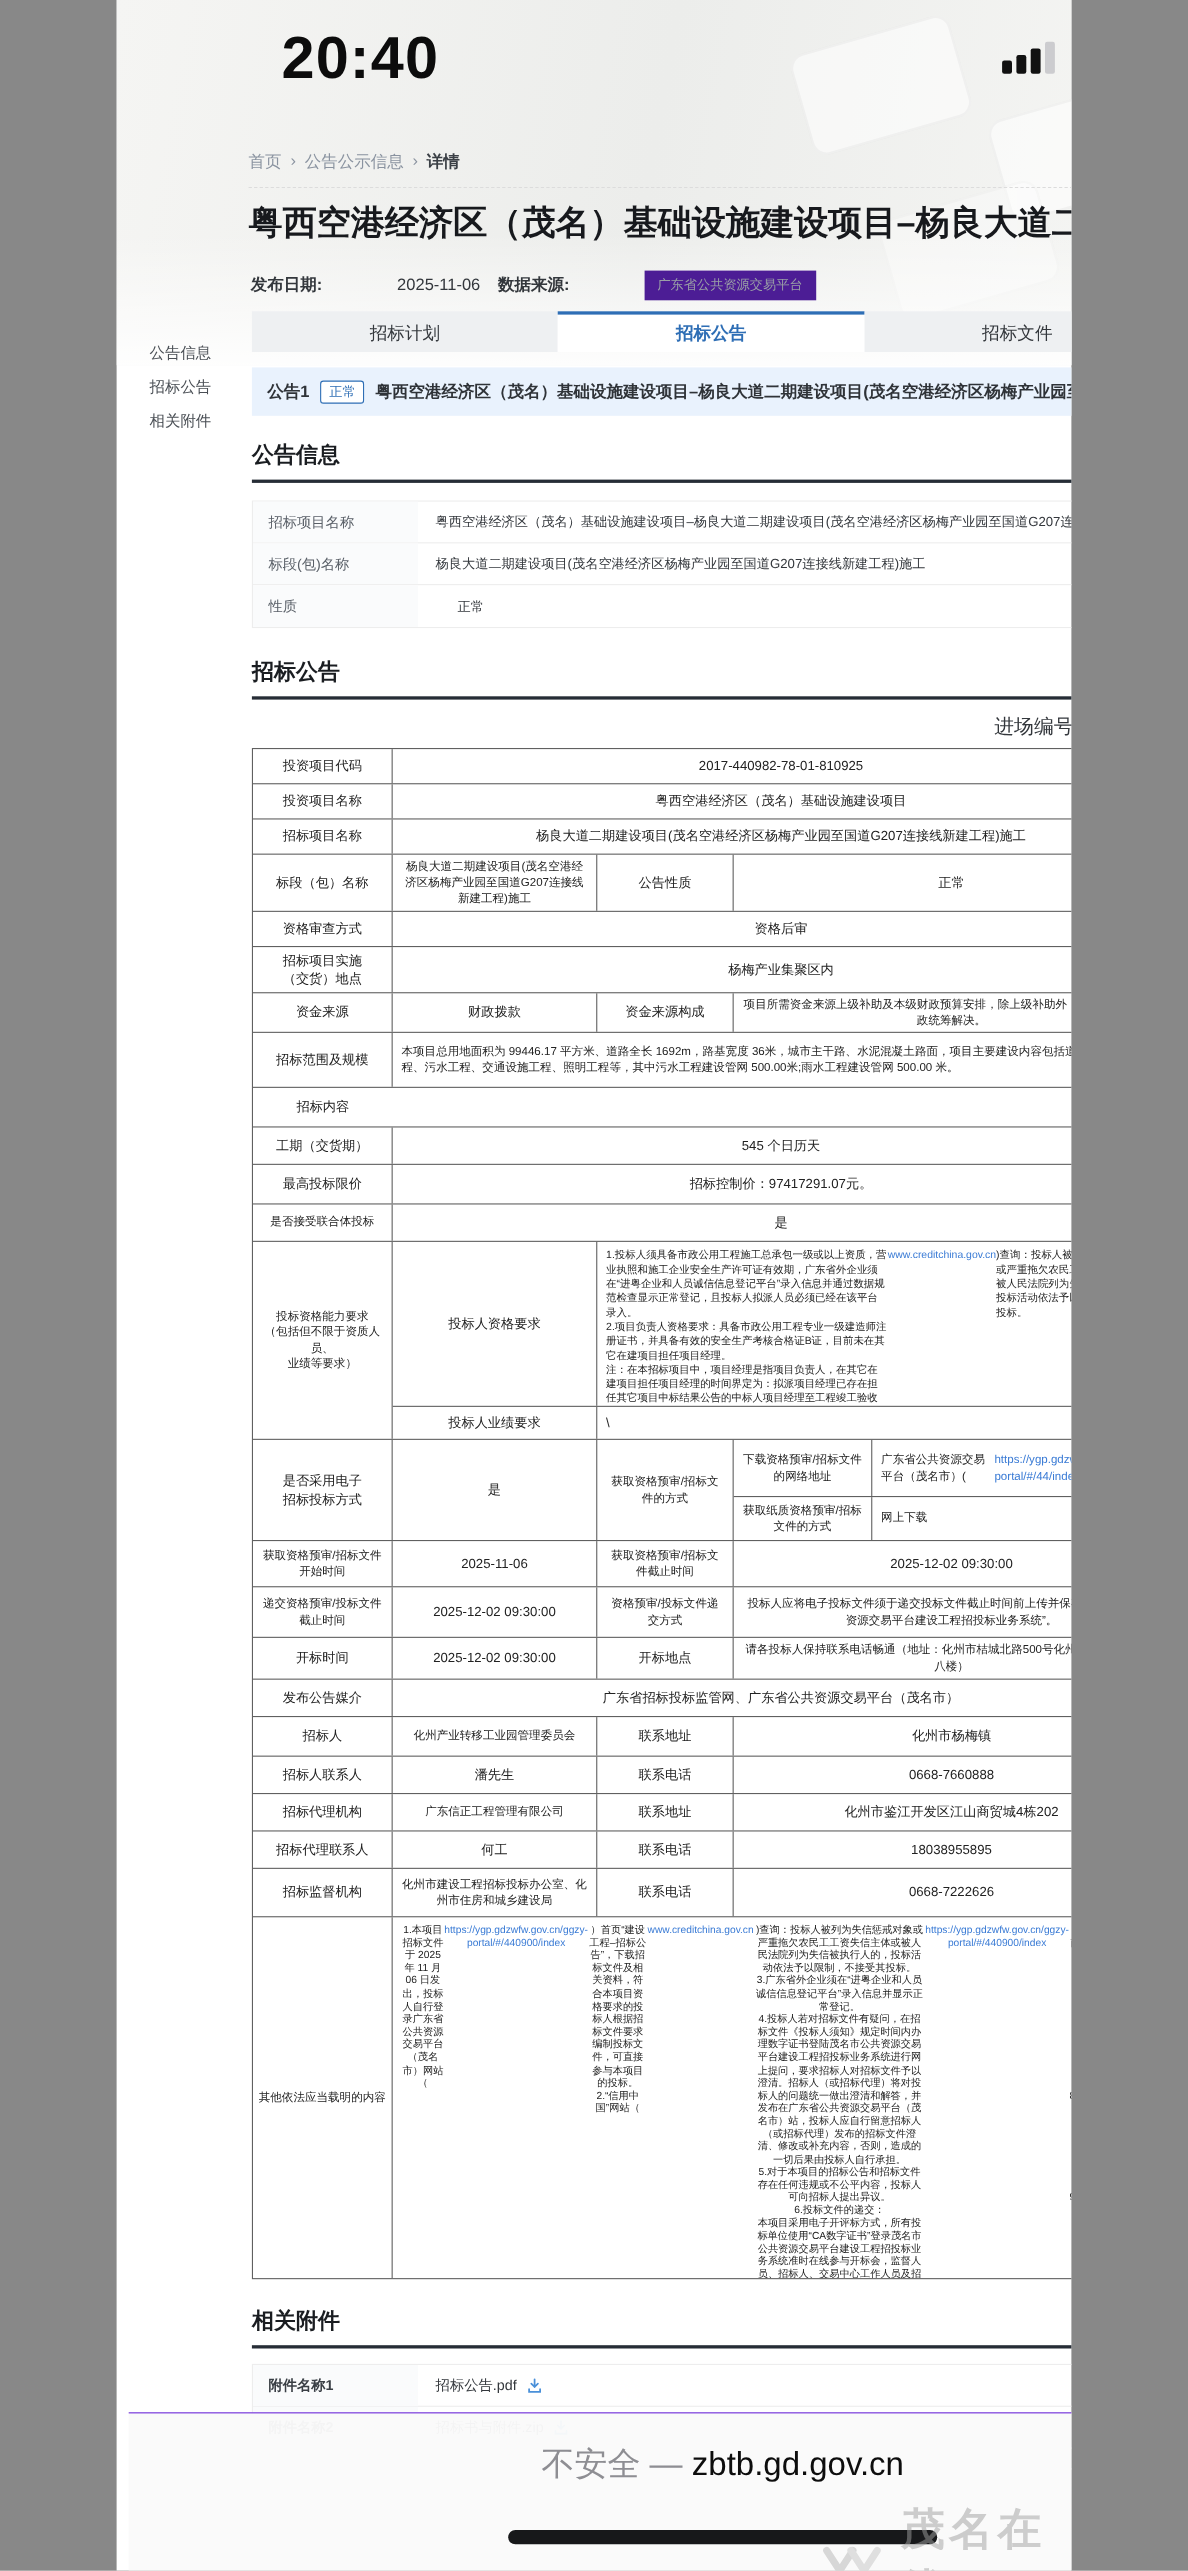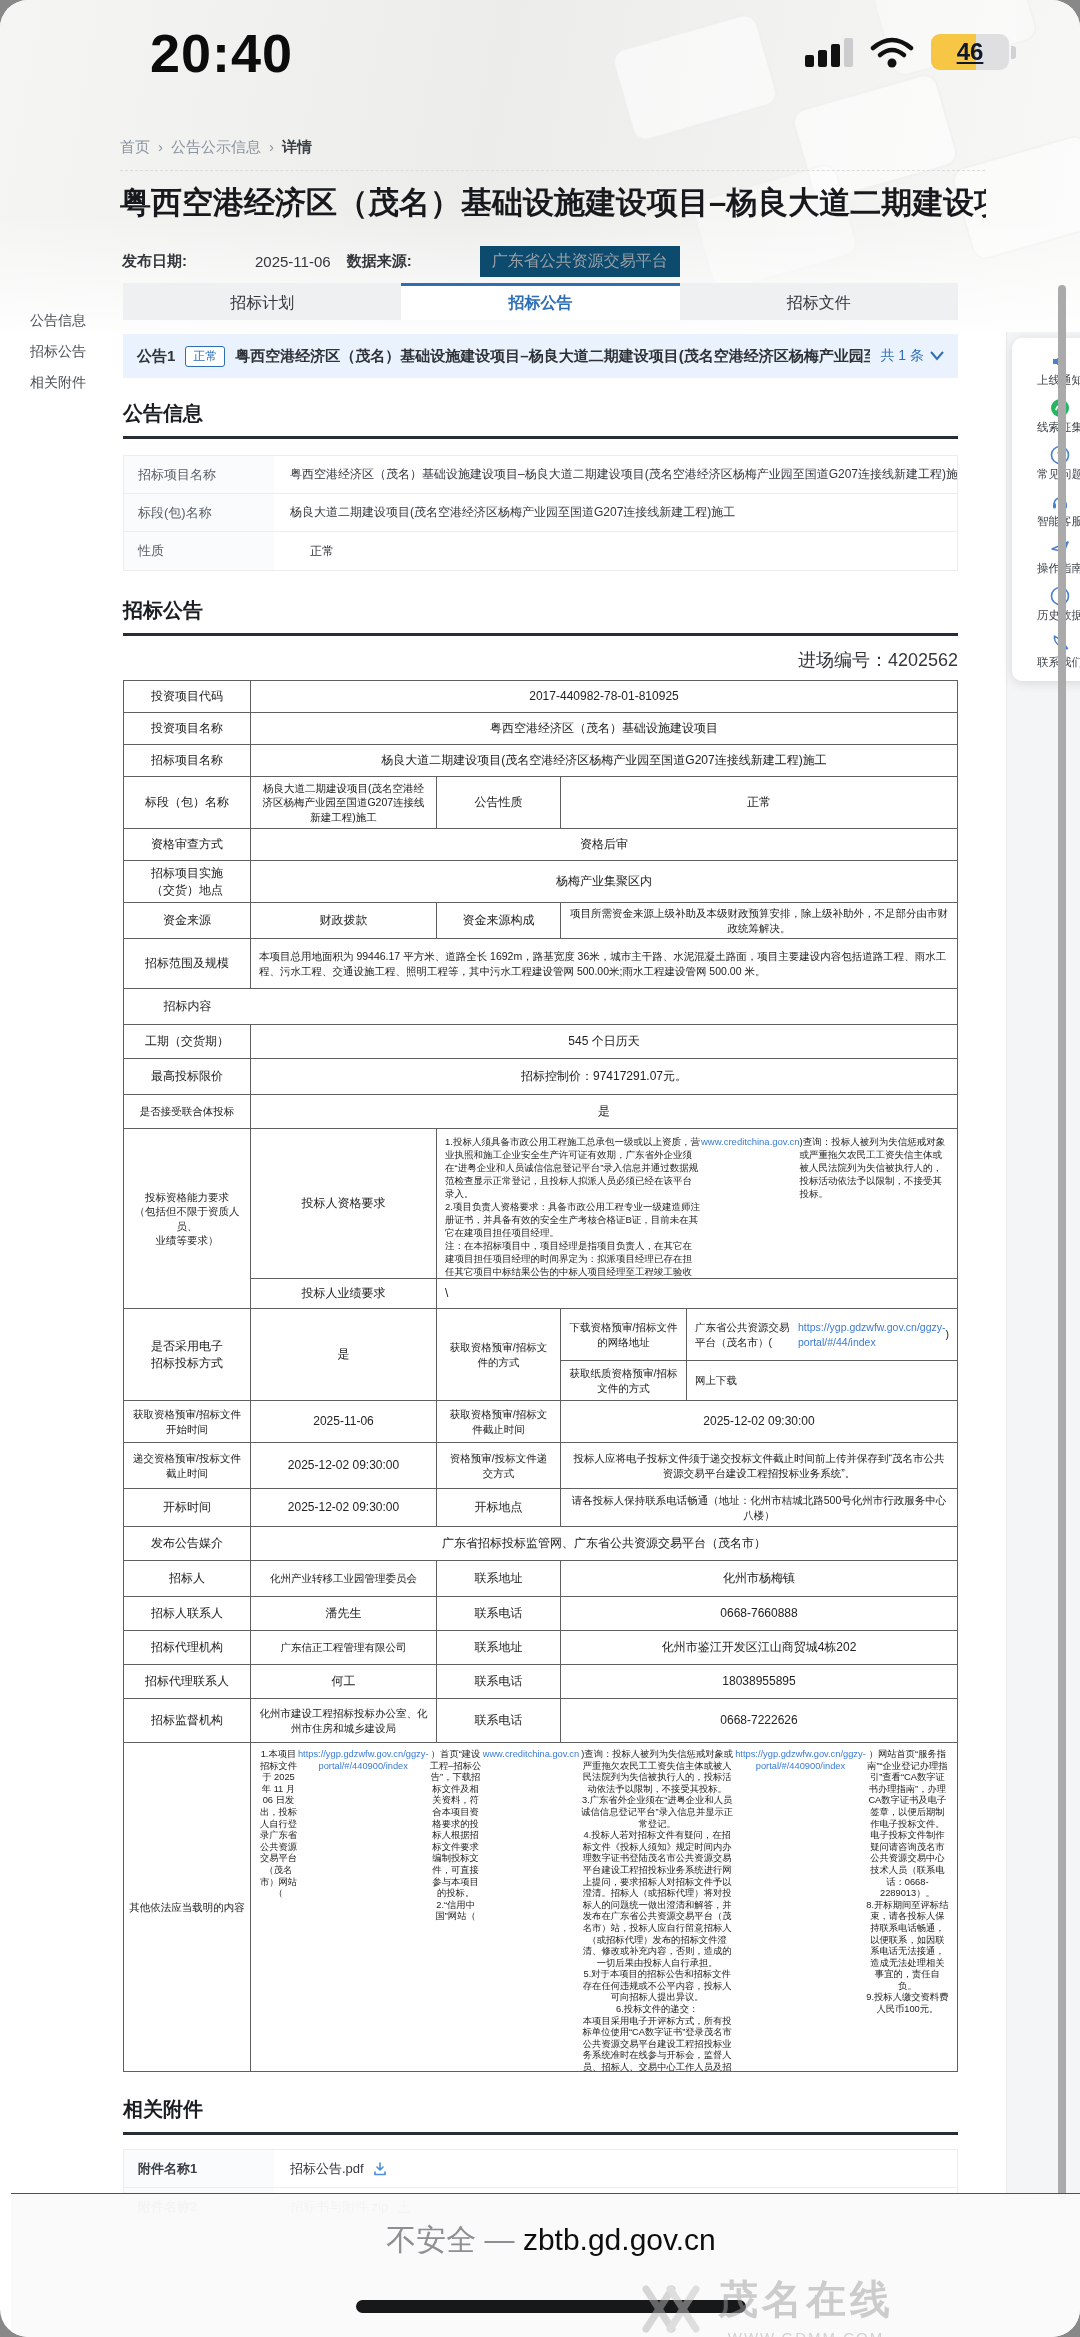--- a/index.html
+++ b/index.html
@@ -1,17 +1,17 @@
 <!DOCTYPE html>
 <html><head>
 <meta charset="utf-8">
 <style>
   * { margin:0; padding:0; box-sizing:border-box; }
   body { font-family:"Liberation Sans","DejaVu Sans",sans-serif; background:#888; }
-  .screen { position:relative; width:1080px; height:2337px; margin:0 auto; background:#fff; overflow:hidden;border-radius:28px; }
+  .screen { position:relative; width:868px; height:2337px; margin:0 auto; background:#fff; overflow:hidden; }
 
   
   .banner { position:absolute; left:0; top:0; width:1080px; height:332px;
     background:linear-gradient(100deg,#f5f5f3 0%,#ecedeb 45%,#f8f8f6 100%); }
   .banner .key { position:absolute; background:rgba(255,255,255,.55); border:2px solid rgba(0,0,0,.035); border-radius:14px; transform:rotate(-16deg); }
   .banner::after { content:""; position:absolute; left:0; right:0; bottom:0; height:120px;
     background:linear-gradient(180deg,rgba(255,255,255,0),rgba(255,255,255,.9)); }
 
   
   .statusbar { position:absolute; left:0; top:0; width:1080px; height:100px; z-index:5; }
@@ -29,21 +29,21 @@
 
   
   .breadcrumb { position:absolute; left:120px; top:138px; font-size:15px; color:#8a93a0; z-index:5; display:flex; gap:8px; }
   .breadcrumb .cur { color:#3a3f45; font-weight:600; }
   .bc-line { position:absolute; left:120px; top:170px; width:865px; border-top:1px dashed #dcdcdc; z-index:5; }
   .page-title { position:absolute; left:120px; top:182px; width:866px; font-size:31px; font-weight:700; color:#17191d;
     white-space:nowrap; overflow:hidden; z-index:5; }
   .meta { position:absolute; left:122px; top:246px; display:flex; align-items:center; gap:16px; z-index:5; }
   .meta .lab { font-size:15px; font-weight:700; color:#33373c; }
   .meta .val { font-size:15px; color:#33373c; margin-left:6px; }
-  .meta .chip { font-size:16px; color:#9aa0a6; background:#0c4a6e; padding:5px 12px; margin-left:6px; }
+  .meta .chip { font-size:12px; color:#9aa0a6; background:#4c1d95; padding:5px 12px; margin-left:6px; }
   .meta .pair { display:flex; align-items:center; }
 
   
   .sidenav { position:absolute; left:30px; top:312px; z-index:5; }
   .sidenav div { font-size:14px; color:#4a4f55; margin-bottom:13px; }
 
   .rightstrip { position:absolute; left:1006px; top:332px; width:74px; height:1861px; background:#f4f5f7; border-left:1px solid #e9e9e9; }
 
   
   .content { position:absolute; left:123px; top:283px; width:835px; z-index:4; }

